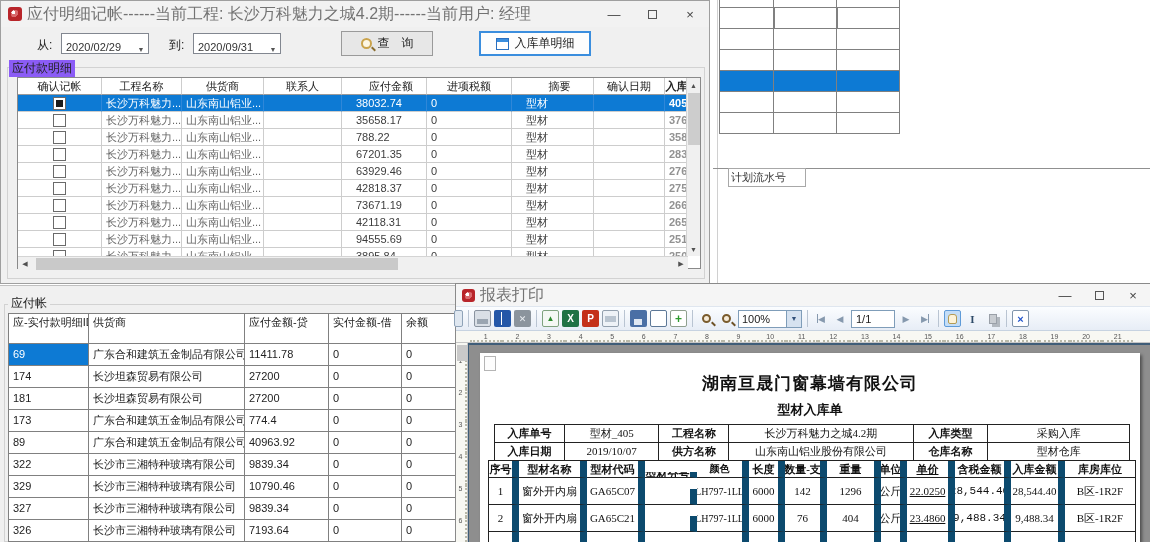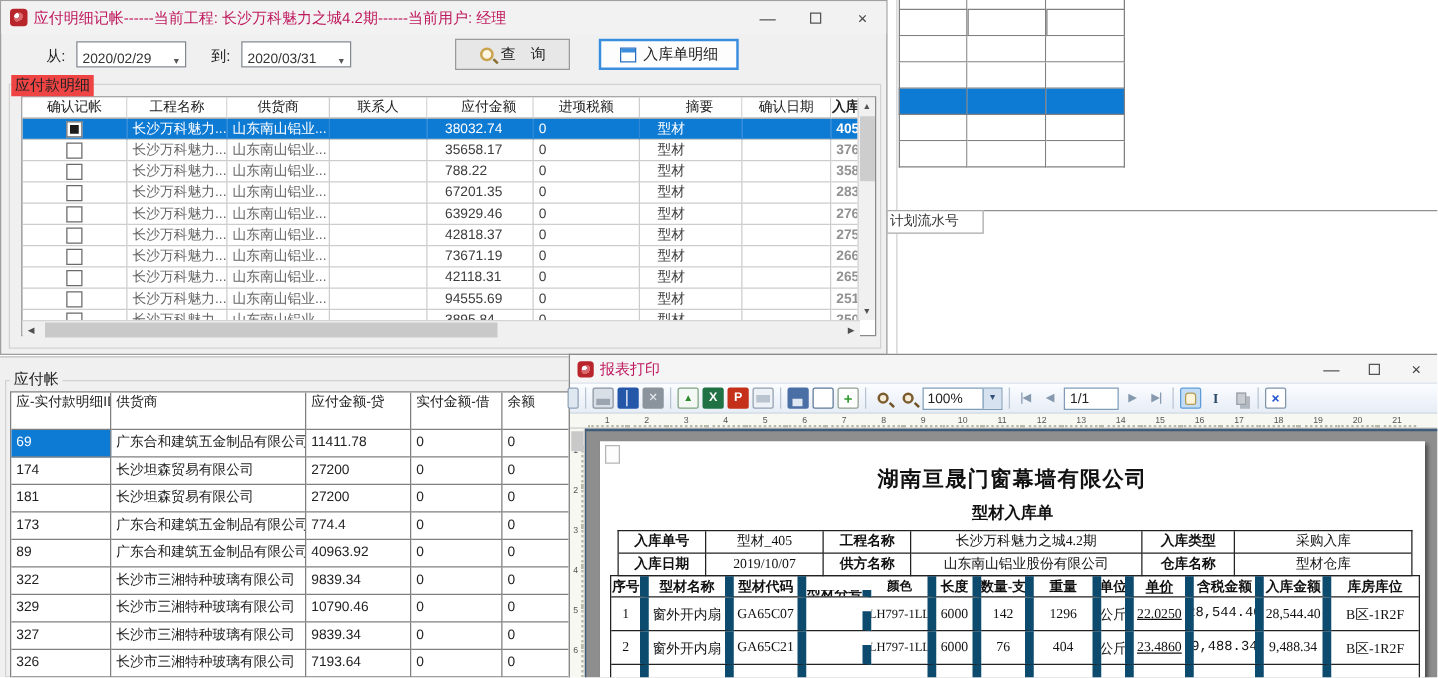--- a/index.html
+++ b/index.html
@@ -13,49 +13,49 @@
   .bgtable { position:absolute; left:15px; top:-10px; width:181px; }
   .bgrow, .bg-header { display:flex; }
   .bgcell { width:55px; height:21px; border:1px solid #808080; border-top:none; border-left:none; background:#fff; }
   .bgcell:nth-child(2){ width:63px; } .bgcell:nth-child(3){ width:63px; }
   .bg-header .bgcell { height:18px; border-top:1px solid #808080; overflow:hidden; }
   .bgrow:first-child .bgcell{ border-left:1px solid #808080; }
   .bgcell:first-child { border-left:1px solid #808080; }
   .bg-header .bgcell span { display:block; margin-top:-7px; font-size:12px; color:#333; text-align:center; white-space:nowrap; }
   .bgrow.selected .bgcell { background:#0d7ad4; }
   .bg-divider { position:absolute; left:9px; top:168px; width:438px; border-top:1px solid #909090; }
-  .plan-box { position:absolute; left:5px; top:168px; width:78px; height:19px; background:#fff; border:1px solid #a8a8a8;
+  .plan-box { position:absolute; left:24px; top:168px; width:78px; height:19px; background:#fff; border:1px solid #a8a8a8;
               font-size:11px; line-height:17px; padding-left:2px; color:#333; white-space:nowrap; overflow:hidden; }
 
   
   .titlebar { position:absolute; left:0; top:0; right:0; height:26px; background:#f2f2f2; display:flex; align-items:center; }
   .app-icon { width:14px; height:14px; background:#b8252a; border-radius:3px; margin:0 5px 0 7px; position:relative; flex:none; }
   .app-icon::after { content:""; position:absolute; left:3px; top:3px; width:8px; height:8px; border-radius:50%;
                      background:radial-gradient(circle at 30% 30%, #fff 0 2px, #d96a6e 2px 5px, #b8252a 5px); }
-  .win-title { font-size:12px; color:#be185d; white-space:nowrap; overflow:hidden; }
+  .win-title { font-size:16px; color:#737373; white-space:nowrap; overflow:hidden; }
   .win-controls { position:absolute; right:0; top:0; height:26px; display:flex; }
   .wc-btn { width:38px; height:26px; display:flex; align-items:center; justify-content:center; color:#444; font-size:13px; }
   .wc-max i { display:block; width:9px; height:9px; border:1px solid #555; }
 
   
   .win1 { position:absolute; left:0; top:0; width:710px; height:284px; background:#f0f0f0; border:1px solid #9f9f9f; }
   .w1-filter { position:absolute; left:0; top:26px; width:100%; height:40px; }
   .flabel { position:absolute; top:10px; font-size:12px; color:#222; }
   .combo { position:absolute; top:6px; width:88px; height:21px; background:#fff; border:1px solid #828790; display:flex; align-items:flex-end; }
   .combo .cval { flex:1; font-size:11px; padding-left:4px; color:#333; }
   .combo .carr { width:14px; font-size:7px; color:#555; text-align:center; }
   .btn { position:absolute; top:4px; height:25px; background:#e7e7e7; border:1px solid #9a9a9a; display:flex; align-items:center; justify-content:center; font-size:12px; color:#222; gap:6px; }
-  .btn-query { left:340px; width:92px;margin-left:23px; }
+  .btn-query { left:340px; width:92px; }
   .mag-icon { width:11px; height:11px; border:2px solid #caa34c; border-radius:50%; position:relative; flex:none; background:#fdf6e3; }
   .mag-icon::after { content:""; position:absolute; left:8px; top:8px; width:5px; height:2px; background:#8a6d2f; transform:rotate(45deg); }
   .btn-inbound { left:478px; width:112px; background:#fdfdfd; border:2px solid #3b8ede; }
   .win-mini-icon { width:13px; height:12px; border:1px solid #2a6fc0; background:#fff; position:relative; flex:none; }
   .win-mini-icon::before { content:""; position:absolute; left:0; top:0; right:0; height:3px; background:#3b8ede; }
   .groupbox { position:absolute; border:1px solid #d2d2d2; }
-  .group-label { position:absolute; background:#ef4444; padding:0 3px; font-size:12px; color:#222; z-index:2; white-space:nowrap; }
+  .group-label { position:absolute; background:#8b5cf6; padding:0 3px; font-size:12px; color:#222; z-index:2; white-space:nowrap; }
   .g1 { left:6px; top:66px; width:698px; height:212px; }
   .g1-label { left:8px; top:59px; }
 
   .t1 { position:absolute; left:16px; top:76px; width:684px; height:192px; background:#fff; border:1px solid #8a8a8a; }
   .t1-inner { position:absolute; left:0; top:0; width:670px; }
   .trow { display:flex; height:17px; }
   .t1 .cell { border-right:1px solid #cdcdcd; border-bottom:1px solid #cdcdcd; font-size:11px; line-height:16px;
               overflow:hidden; white-space:nowrap; padding-left:4px; color:#3c3c3c; }
   .t1 .cell:nth-child(1){ width:84px; } .t1 .cell:nth-child(2){ width:80px; color:#666; }
   .t1 .cell:nth-child(3){ width:82px; color:#666; } .t1 .cell:nth-child(4){ width:78px; }
@@ -240,21 +240,21 @@
       </span>
     </div>
     <div class="w1-filter">
       <span class="flabel" style="left:36px">从:</span>
       <span class="combo" style="left:60px">
         <span class="cval">2020/02/29</span>
         <span class="carr">▼</span>
       </span>
       <span class="flabel" style="left:168px">到:</span>
       <span class="combo" style="left:192px">
-        <span class="cval">2020/03/31</span>
+        <span class="cval">2020/09/31</span>
         <span class="carr">▼</span>
       </span>
       <span class="btn btn-query">
         <span class="mag-icon"></span>
         <span>查　询</span>
       </span>
       <span class="btn btn-inbound">
         <span class="win-mini-icon"></span>
         <span>入库单明细</span>
       </span>

